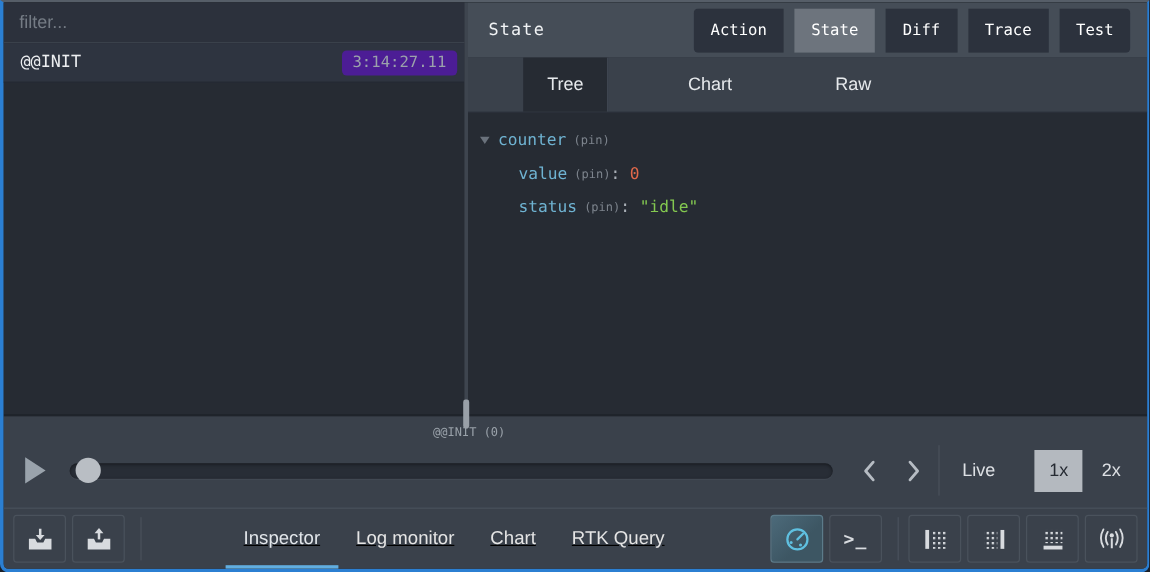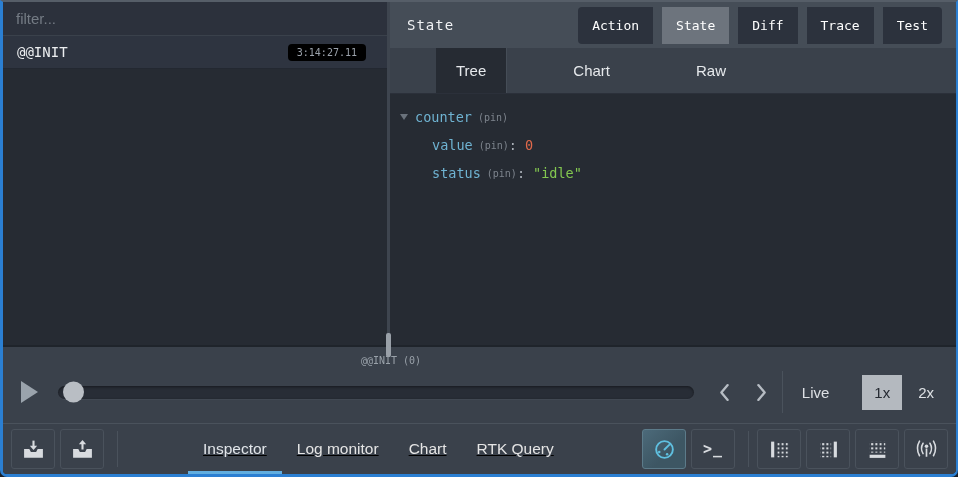--- a/index.html
+++ b/index.html
@@ -21,25 +21,25 @@
   
   .left-panel { width:384px; display:flex; flex-direction:column; background:#262b33; }
   .filter-bar { height:34px; background:#2c313c; border-bottom:1px solid #3a414b; display:flex; align-items:center; }
   .filter-input {
     width:100%; height:100%; background:transparent; border:none; outline:none;
     color:#cfd3d8; font-size:15px; padding:0 13px; font-family:"Liberation Sans", sans-serif;
   }
   .filter-input::placeholder { color:#747b84; opacity:1; }
   .action-row {
     height:33px; background:#2e3440; border-bottom:1px solid #232831;
-    display:flex; align-items:center; justify-content:space-between; padding:0 21px 0 14px;
+    display:flex; align-items:center; justify-content:space-between; padding:0 6px 0 14px;
   }
   .action-name { color:#eceef0; font-size:14px; }
   .action-time {
-    background:#000000; color:#9ba2ab; font-size:10px;
+    background:#4c1d95; color:#9ba2ab; font-size:13px;
     padding:3px 9px; border-radius:4px;
   }
 
   
   .v-divider { width:3px; background:#3e454f; position:relative; }
   .v-divider .handle {
     position:absolute; bottom:-12px; left:-1px; width:5px; height:24px;
     background:#99a0a8; border-radius:2px; z-index:5;
   }
 

